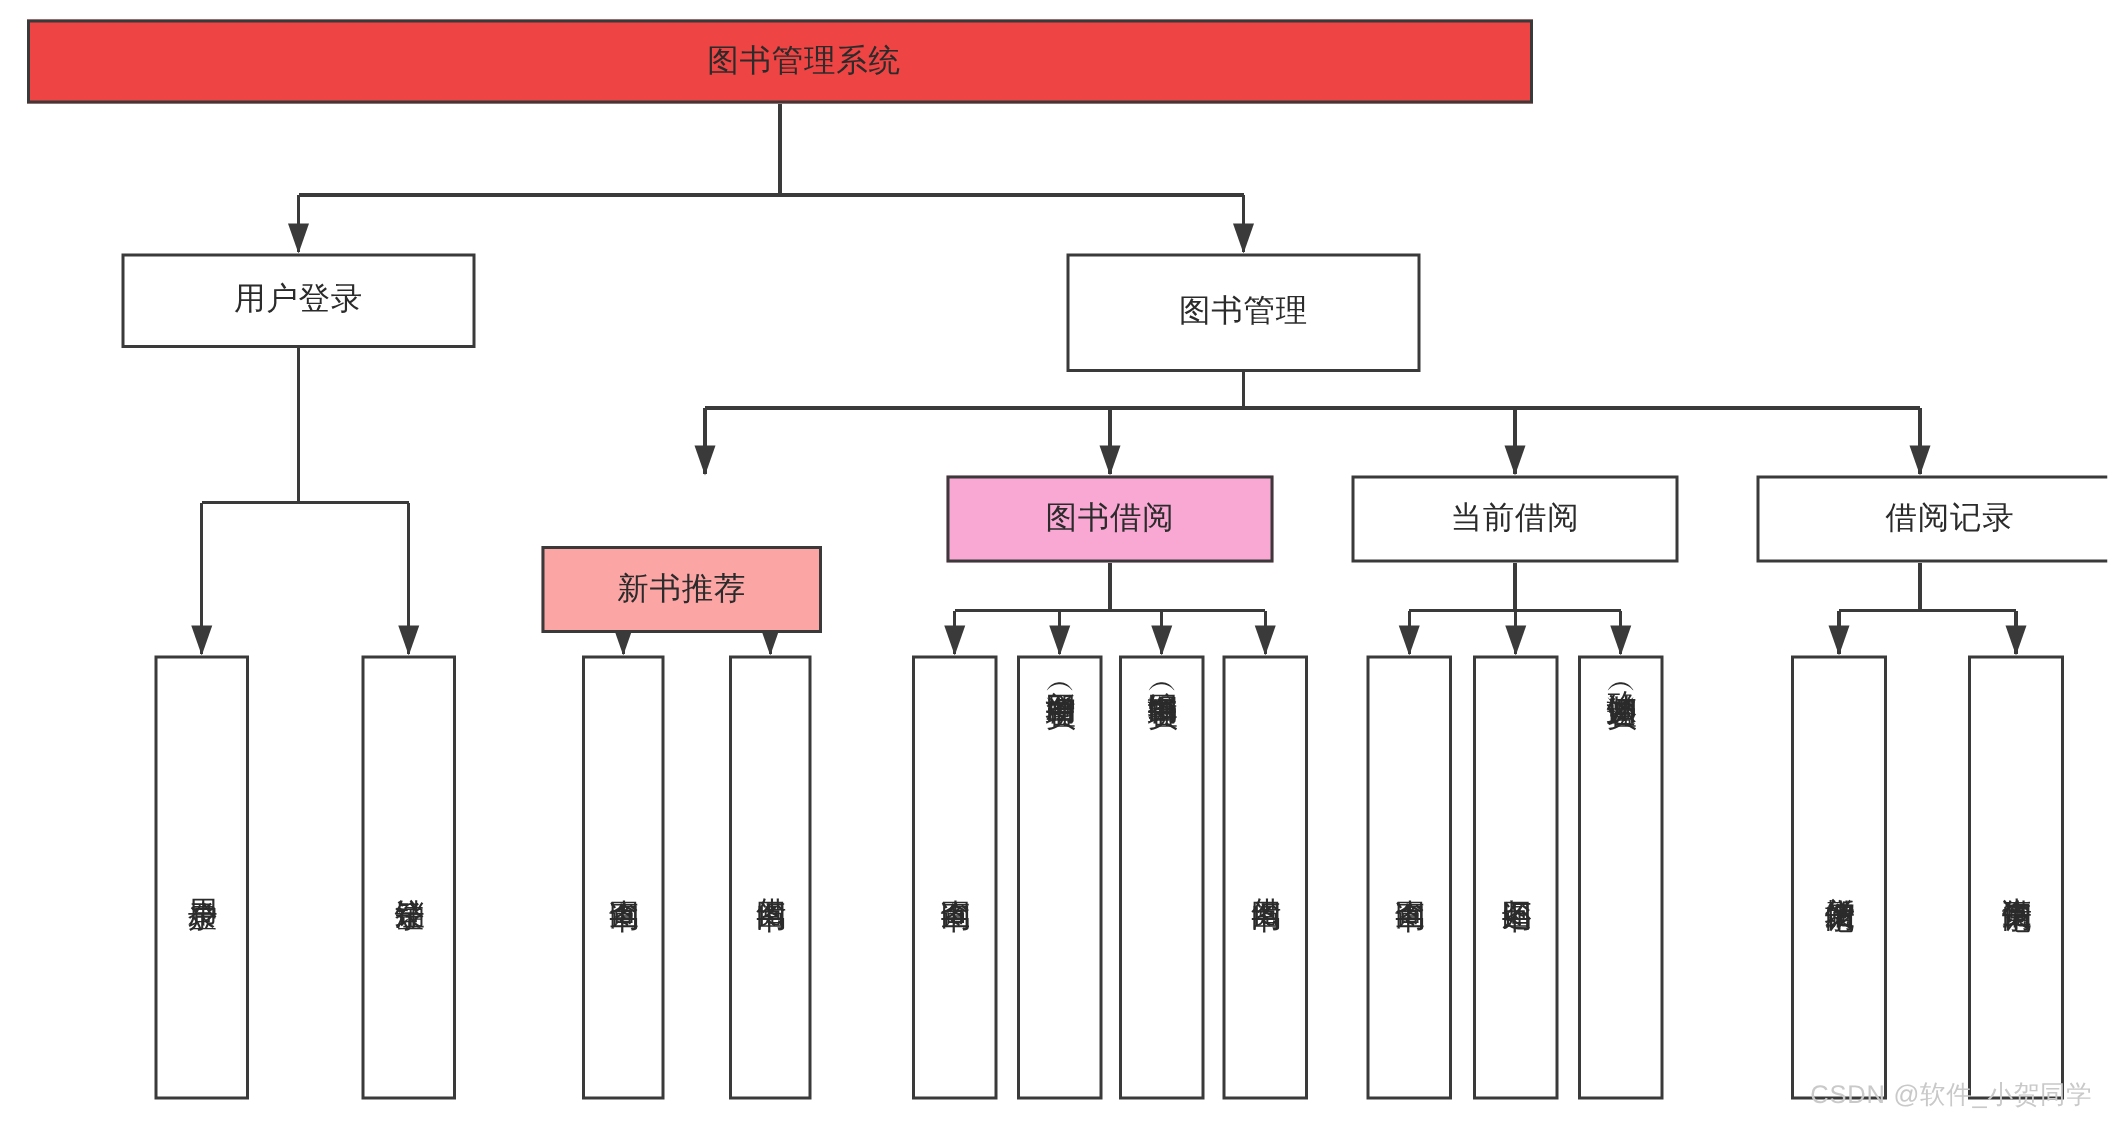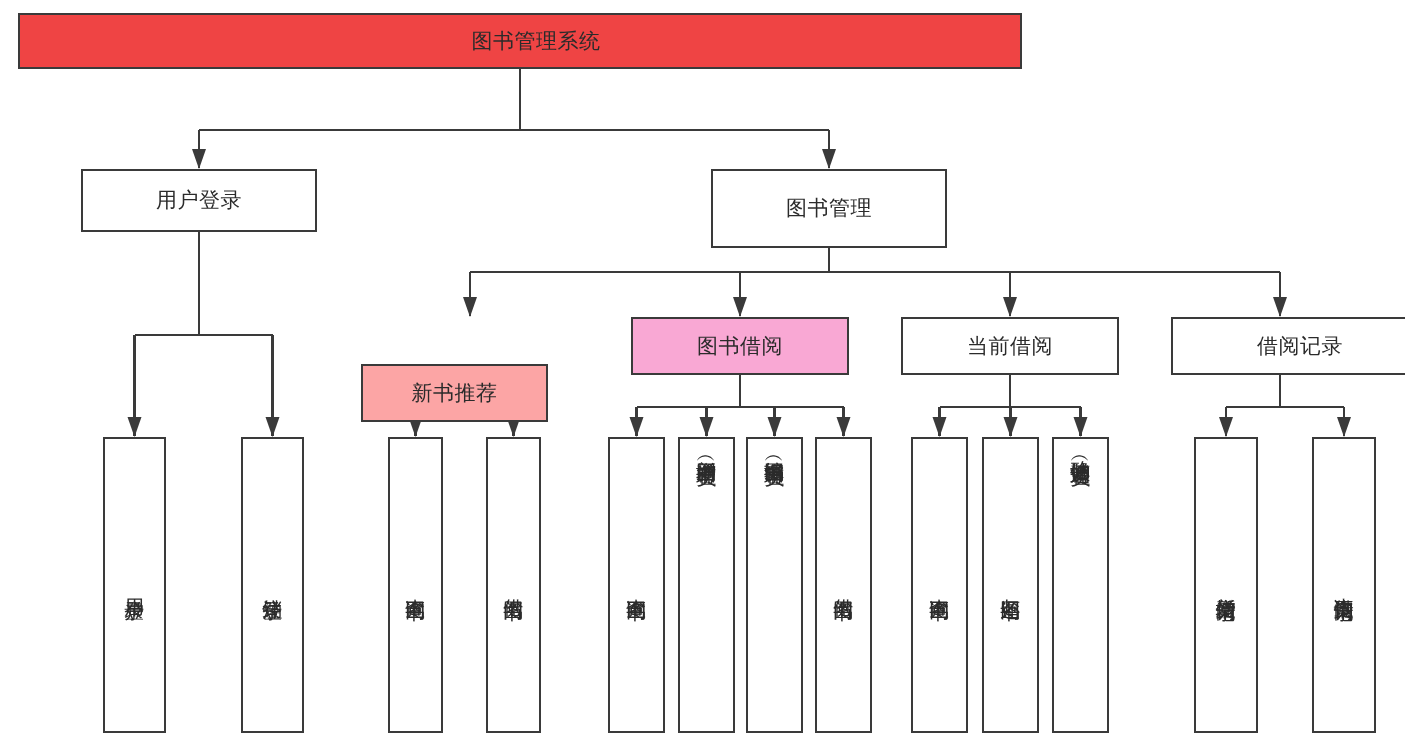--- a/index.html
+++ b/index.html
@@ -185,13 +185,14 @@
       <div class="node-box vertical" style="left: 1052px; top: 437px; width: 57px; height: 296px; border-color: rgb(58, 58, 58); background: rgb(255, 255, 255);">
         <span class="node-label" style="color: rgb(43, 43, 43);">确认归还（管理员）</span>
       </div>
       <div class="node-box vertical centered" style="left: 1194px; top: 437px; width: 64px; height: 296px; border-color: rgb(58, 58, 58); background: rgb(255, 255, 255);">
         <span class="node-label" style="color: rgb(43, 43, 43);">新增借阅记录</span>
       </div>
       <div class="node-box vertical centered" style="left: 1312px; top: 437px; width: 64px; height: 296px; border-color: rgb(58, 58, 58); background: rgb(255, 255, 255);">
         <span class="node-label" style="color: rgb(43, 43, 43);">查询借阅记录</span>
       </div>
     </div>
+  <div id="watermark">CSDN @软件_小贺同学</div>
 </div>
 
 </body></html>

